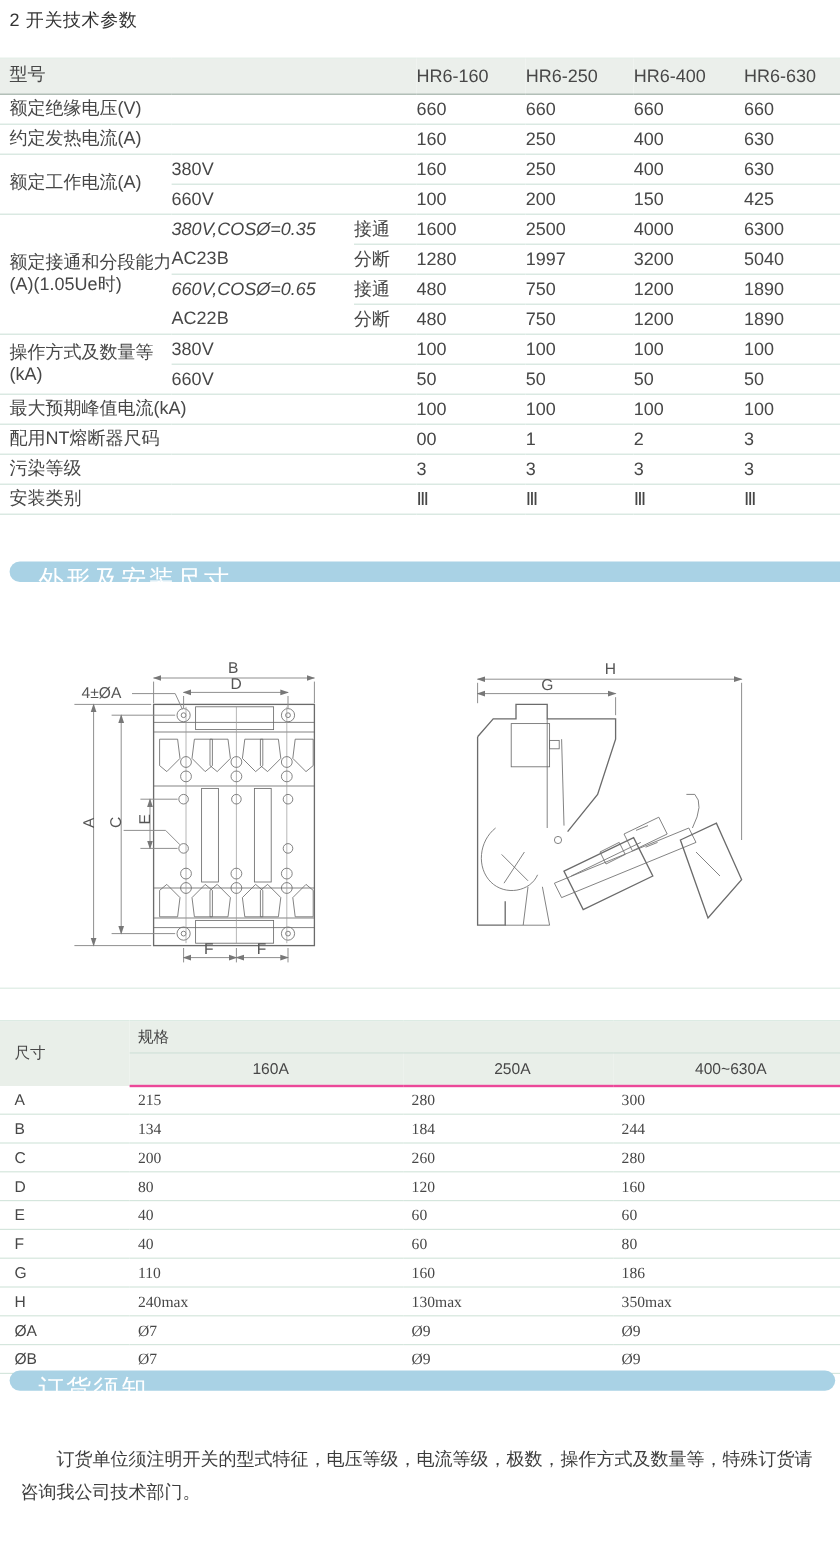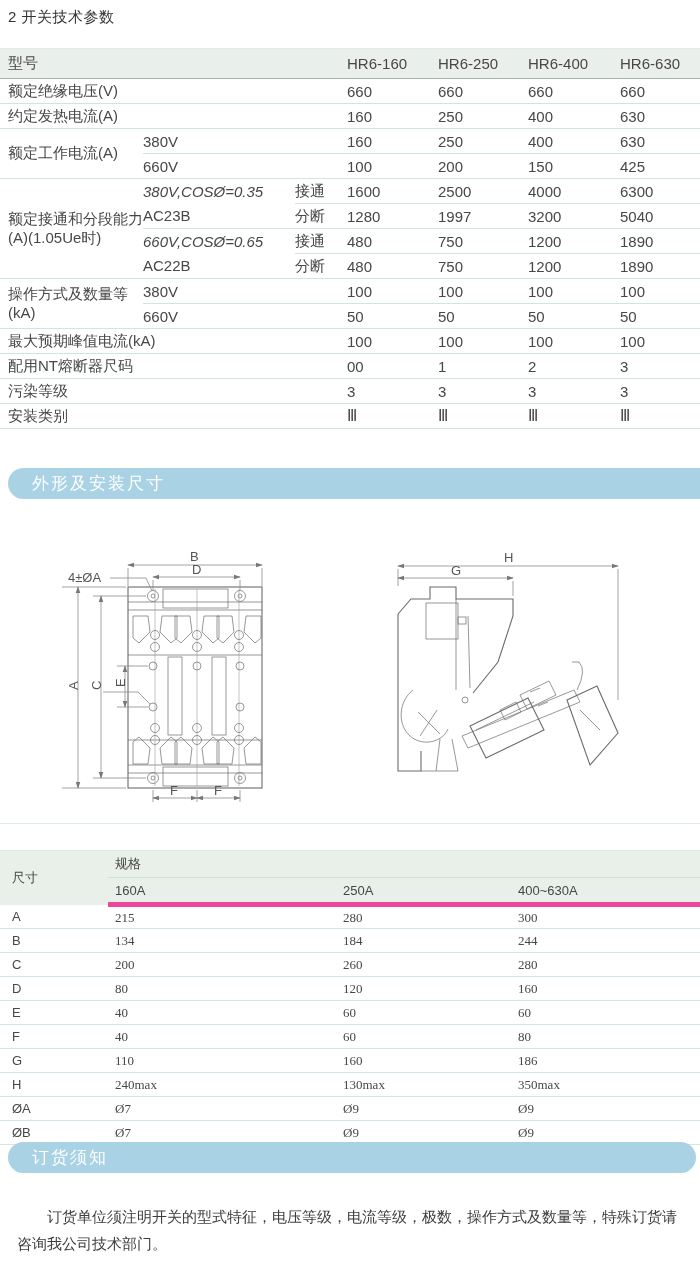--- a/index.html
+++ b/index.html
@@ -14,22 +14,22 @@
   #spec-table th, #spec-table td { font-weight:400; text-align:left; vertical-align:middle; border-bottom:1px solid #d2e4db; }
   #spec-table tr { height:25px; }
   #spec-table tr.hdr { height:30px; }
   #spec-table tr.hdr th { background:#ebefeb; border-bottom:1px solid #a3b2aa; }
   #spec-table .lab { padding-left:8px; line-height:1.25; }
   #spec-table .sub, #spec-table .verb, #spec-table .val { padding-left:0; }
   #spec-table .nb { border-bottom:none;font-style:italic; }
 
   .note { position:absolute; left:5px; top:414px; width:694px; font-size:15px; color:#3d3d3d; }
 
-  .banner { position:absolute; left:8px; height:31px; width:692px; border-radius:16px;
-            background:#a9d2e5; color:#fff; font-size:17px; line-height:31px; padding-left:24px; letter-spacing:2px; }
+  .banner { position:absolute; left:8px; height:17px; width:692px; border-radius:16px;
+            background:#a9d2e5; color:#fff; font-size:21px; line-height:31px; padding-left:24px; letter-spacing:2px; }
   #banner-outline { top:468px; border-top-right-radius:0; border-bottom-right-radius:0; }
   #banner-ordering { top:1142px; width:688px; }
 
   
   #drawing { position:absolute; left:0; top:540px; width:700px; height:305px; }
   .dln { stroke:#8a8a8a; stroke-width:.8; fill:none; }          
   .oln { stroke:#6b6b6b; stroke-width:1.1; fill:none; }         
   .tln { stroke:#6b6b6b; stroke-width:.7; fill:none; }          
   .cl  { stroke:#9a9a9a; stroke-width:.6; fill:none; }          
   .dtx { font-size:13px; fill:#555; }
@@ -39,21 +39,21 @@
   
   #dim-table { position:absolute; left:0; top:850px; width:700px; font-size:13px; border-top:1px solid #dcebe3; }
   #dim-table th, #dim-table td { font-weight:400; text-align:left; vertical-align:middle; }
   #dim-table thead tr { height:27px; }
   #dim-table thead th { background:#e9efe9; }
   #dim-table tbody tr { height:24px; }
   #dim-table tbody td { border-bottom:1px solid #d5e6dd; }
   #dim-table .dlab { padding-left:12px; }
   #dim-table .dval { padding-left:7px;font-family:Liberation Serif, serif; }
   #dim-table .spec-head { border-bottom:1px solid #cfe0d7; padding-left:7px; }
-  #dim-table .spec-sub { border-bottom:5px solid #ec4899; padding-left:7px; }
+  #dim-table .spec-sub { border-bottom:2px solid #ec4899; padding-left:7px;text-align:center; }
 
   .ordering-text { position:absolute; left:17px; top:1203px; width:694px; font-size:15px; line-height:27px; color:#3d3d3d; }
   .indent { padding-left:30px; }
 </style>
 </head>
 <body>
 
 <div id="page">
 
   <div class="title">2 开关技术参数</div>

